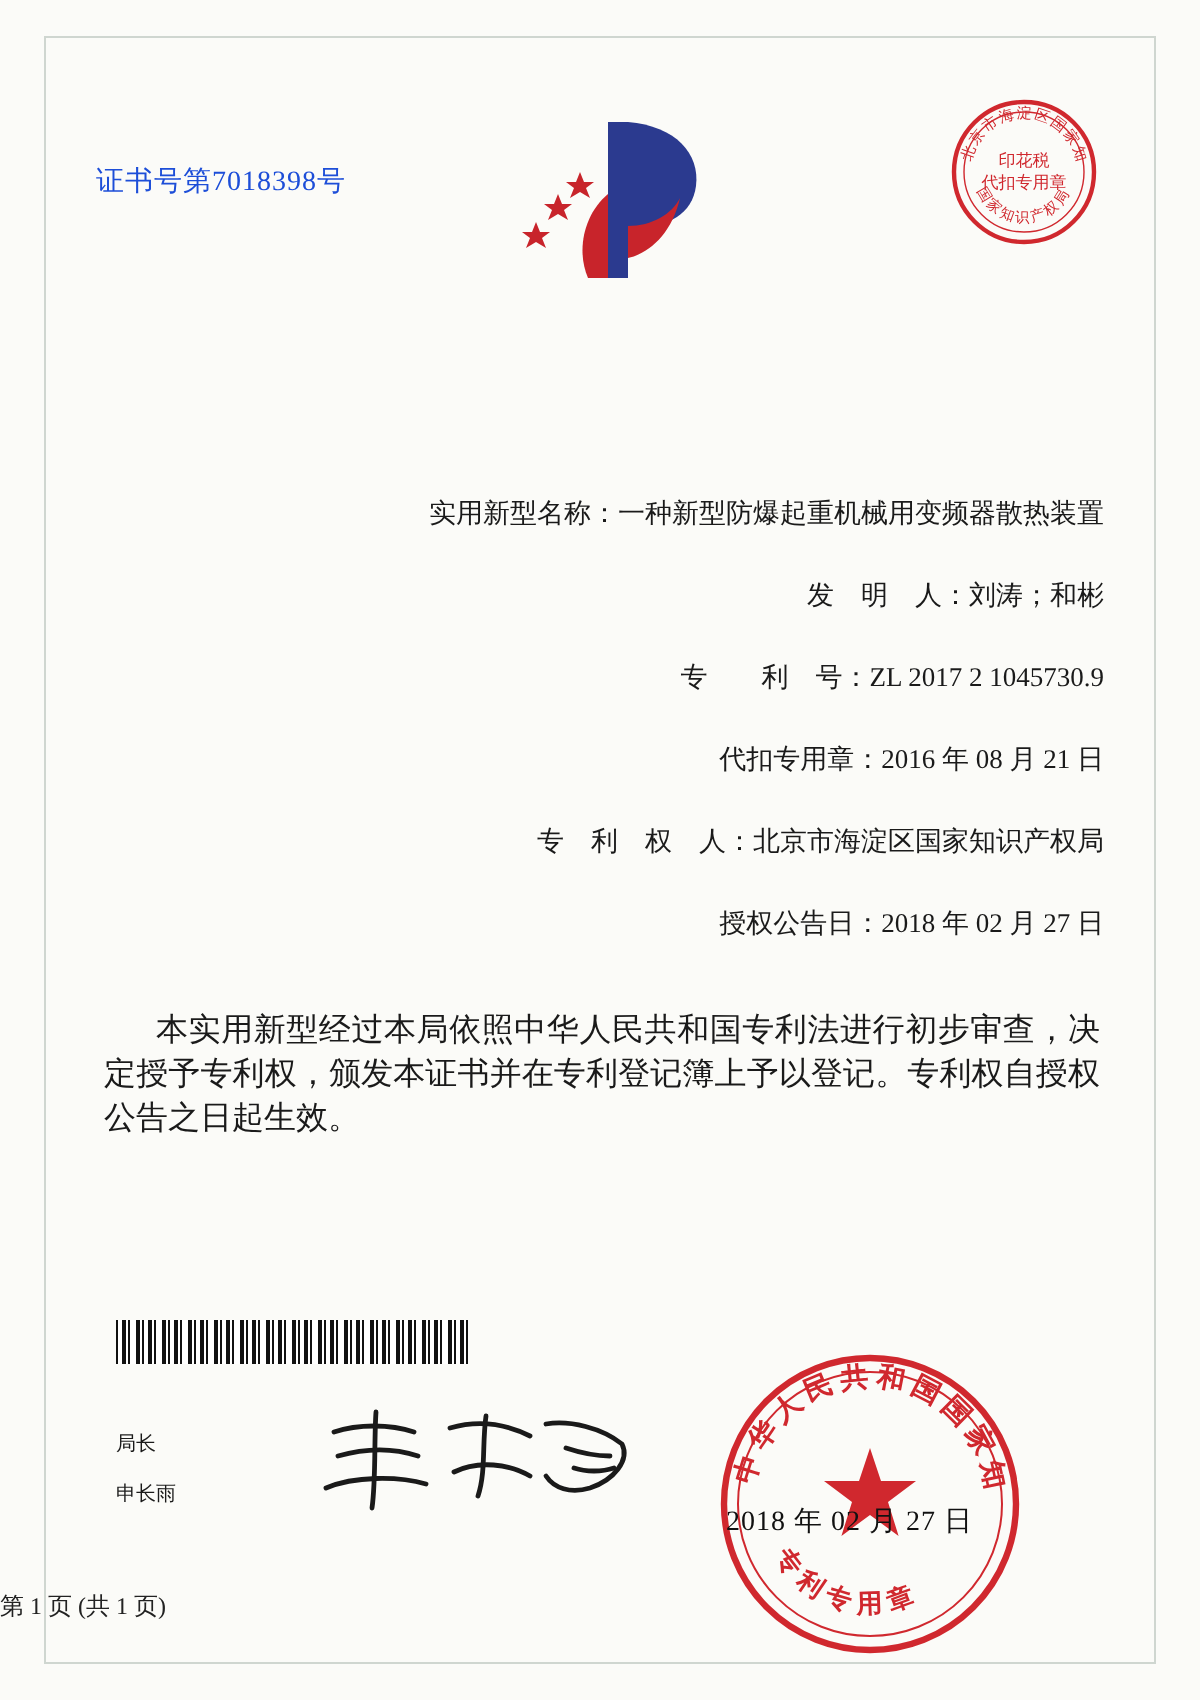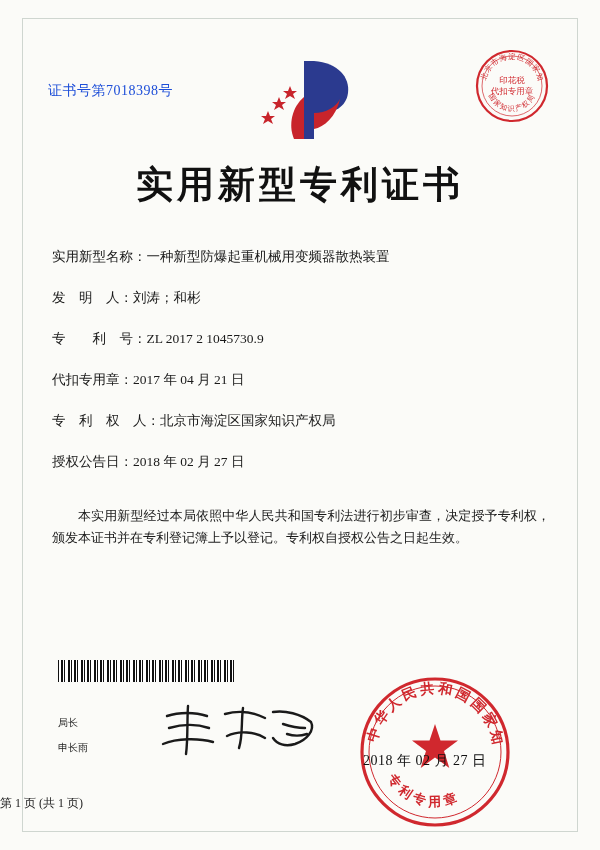--- a/index.html
+++ b/index.html
@@ -74,41 +74,42 @@
     color: #111;
     font-family: "Liberation Serif", serif;
   }
 
   
   .fields {
     position: absolute;
     left: 52px;
     top: 248px;
     width: 500px;
+    text-align: right;
   }
   .field-row {
     font-size: 13.5px;
     margin-bottom: 23px;
     color: #1a1a1a;
     white-space: nowrap;
   }
   .field-label {
     display: inline-block;
   }
   .field-value {
     display: inline-block;
   }
 
   
   .body-text {
     position: absolute;
     left: 52px;
     top: 505px;
     width: 498px;
-    font-size: 13px;
+    font-size: 16px;
     line-height: 22px;
     text-align: justify;
     color: #1a1a1a;
   }
   .body-text p {
     margin: 0 0 2px 0;
     text-indent: 26px;
   }
 
   
@@ -209,34 +210,33 @@
         <textPath href="#arcTop" startOffset="6%">北京市海淀区国家知识产权局</textPath>
       </text>
       <text font-family="Liberation Serif, serif" font-size="7.2" fill="#d0282e" letter-spacing="1.2">
         <textPath href="#arcBot" startOffset="12%">国家知识产权局</textPath>
       </text>
       <text x="38" y="35" text-anchor="middle" font-family="Liberation Serif, serif" font-size="8.5" fill="#d0282e">印花税</text>
       <text x="38" y="46" text-anchor="middle" font-family="Liberation Serif, serif" font-size="8.5" fill="#d0282e">代扣专用章</text>
     </svg>
   </div>
 
-  <div class="doc-title">实用新型专利证书</div>
 
   <div class="fields">
     <div class="field-row">
       <span class="field-label">实用新型名称：</span><span class="field-value">一种新型防爆起重机械用变频器散热装置</span>
     </div>
     <div class="field-row">
       <span class="field-label">发　明　人：</span><span class="field-value">刘涛；和彬</span>
     </div>
     <div class="field-row">
       <span class="field-label">专　　利　号：</span><span class="field-value">ZL 2017 2 1045730.9</span>
     </div>
     <div class="field-row">
-      <span class="field-label">代扣专用章：</span><span class="field-value">2017 年 04 月 21 日</span>
+      <span class="field-label">代扣专用章：</span><span class="field-value">2016 年 08 月 21 日</span>
     </div>
     <div class="field-row">
       <span class="field-label">专　利　权　人：</span><span class="field-value">北京市海淀区国家知识产权局</span>
     </div>
     <div class="field-row">
       <span class="field-label">授权公告日：</span><span class="field-value">2018 年 02 月 27 日</span>
     </div>
   </div>
 
   <div class="body-text">

